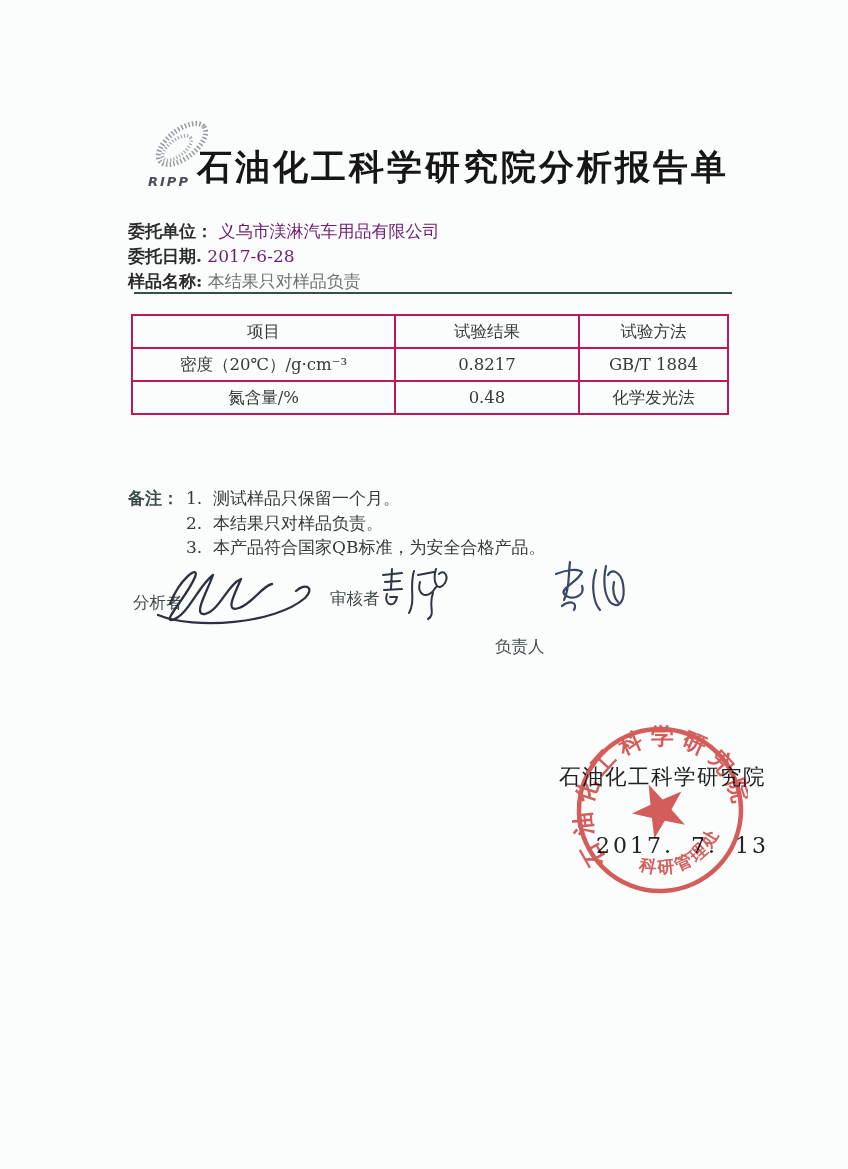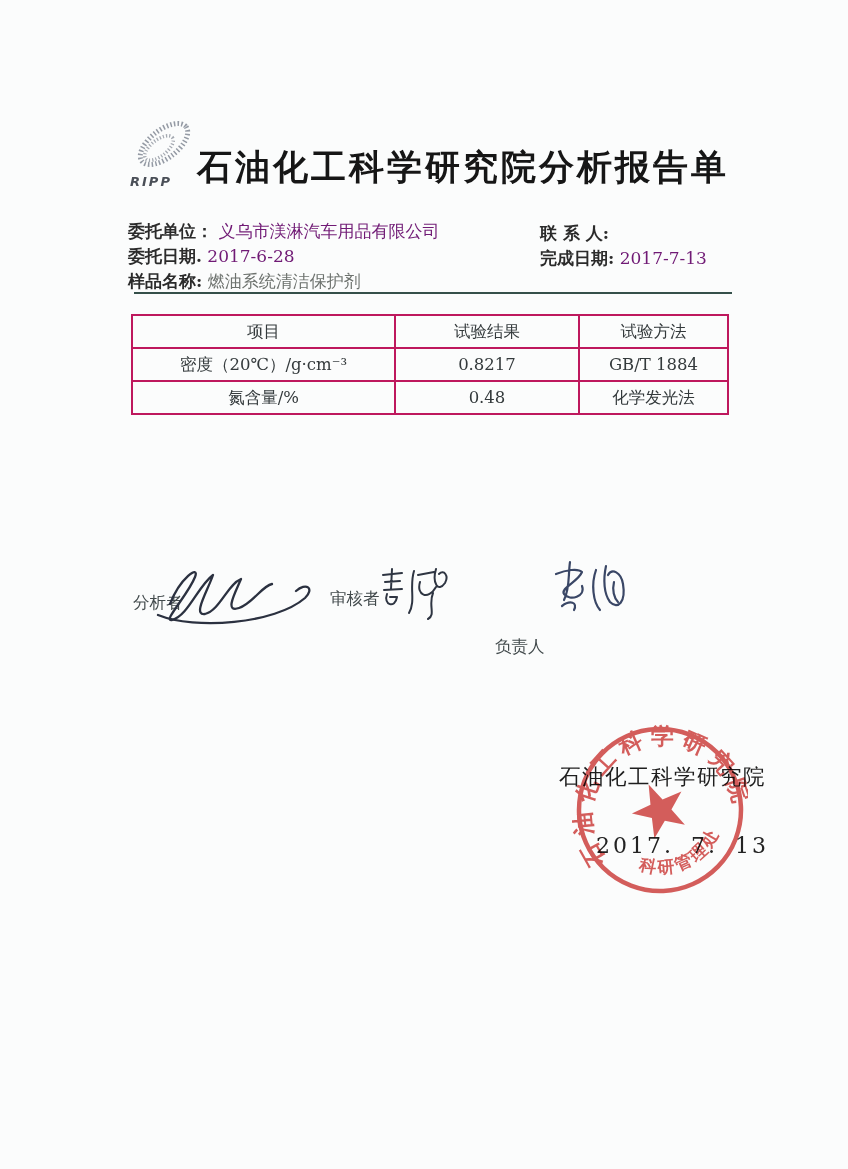--- a/index.html
+++ b/index.html
@@ -4,21 +4,21 @@
 <style>
   * { margin:0; padding:0; box-sizing:border-box; }
   html,body { background:#e8e8e8; }
   .page {
     position:relative; width:848px; height:1169px; margin:0 auto;
     background:#fbfcfc; overflow:hidden;
     font-family:"DejaVu Serif","Liberation Serif",serif;
     color:#2e2e2e;
   }
   
-  .logo { position:absolute; left:128px; top:118px; width:70px; height:78px; }
+  .logo { position:absolute; left:146px; top:118px; width:70px; height:78px; }
   .logo-ripp {
     position:absolute; left:2px; top:56px; font-size:13px; font-style:italic;
     font-weight:700; color:#4a4f57; letter-spacing:2px;
     font-family:"DejaVu Sans","Liberation Sans",sans-serif;
   }
   .title {
     position:absolute; left:197px; top:144px; font-size:35px; font-weight:700;
     letter-spacing:3px; color:#161616; white-space:nowrap;
   }
   
@@ -83,30 +83,21 @@
     <div class="info-row">
       <span class="info-label">委托单位：</span>
       <span class="info-value">义乌市渼淋汽车用品有限公司</span>
     </div>
     <div class="info-row">
       <span class="info-label">委托日期.</span>
       <span class="info-value">2017-6-28</span>
     </div>
     <div class="info-row">
       <span class="info-label">样品名称:</span>
-      <span class="info-value sample-value">燃油系统清洁保护剂</span>
-    </div>
-  </div>
-  <div class="info-right">
-    <div class="info-row">
-      <span class="info-label">联 系 人:</span>
-    </div>
-    <div class="info-row">
-      <span class="info-label">完成日期:</span>
-      <span class="info-value">2017-7-13</span>
+      <span class="info-value sample-value">本结果只对样品负责</span>
     </div>
   </div>
   <div class="sep"></div>
 
   <table class="results">
     <colgroup>
         <col style="width:263px">
         <col style="width:184px">
         <col style="width:149px">
       </colgroup>
@@ -122,20 +113,32 @@
       <td>GB/T 1884</td>
     </tr>
     <tr>
       <td>氮含量/%</td>
       <td>0.48</td>
       <td>化学发光法</td>
     </tr>
   </tbody>
     </table>
 
+  <div class="notes">
+    <div class="notes-row">
+      <span class="notes-label">备注：</span>
+      <span>1.  测试样品只保留一个月。</span>
+    </div>
+    <div class="notes-row notes-indent">
+      <span>2.  本结果只对样品负责。</span>
+    </div>
+    <div class="notes-row notes-indent">
+      <span>3.  本产品符合国家QB标准，为安全合格产品。</span>
+    </div>
+  </div>
 
   <div class="sig-label" style="left:133px; top:592px;">分析者</div>
   <div class="sig-img" style="left:150px; top:562px;">
     <svg width="195" height="66" viewBox="0 0 195 66">
       <path d="M20 42 C30 16 50 2 45 15 C38 33 12 60 22 58 C38 54 48 24 63 13 C58 28 42 54 55 52 C70 48 78 22 91 17 C85 31 74 51 89 46 C103 41 112 24 122 22" stroke="#2b3140" stroke-width="2.3"></path>
       <path d="M8 53 C45 68 125 62 155 36 C165 26 156 20 146 29" stroke="#2b3140" stroke-width="2.3"></path>
     </svg>
   </div>
   <div class="sig-label" style="left:330px; top:588px;font-family:Liberation Mono, monospace;">审核者</div>
   <div class="sig-img" style="left:378px; top:563px;">

